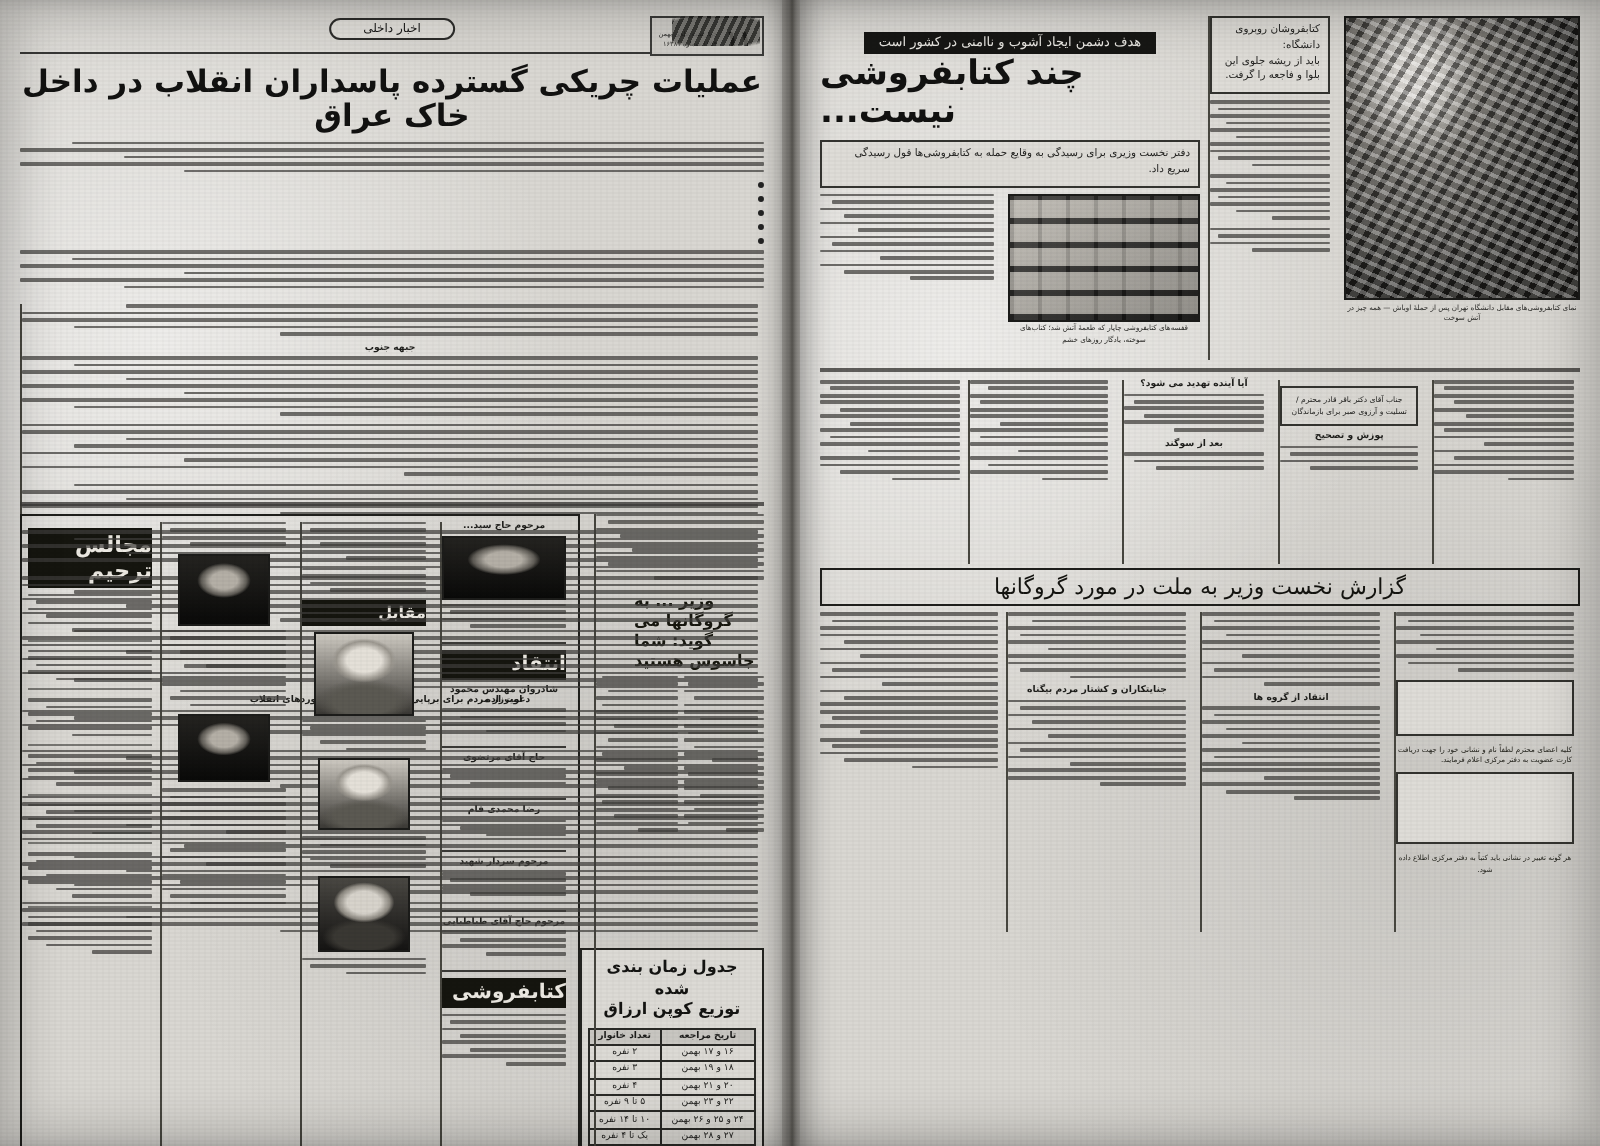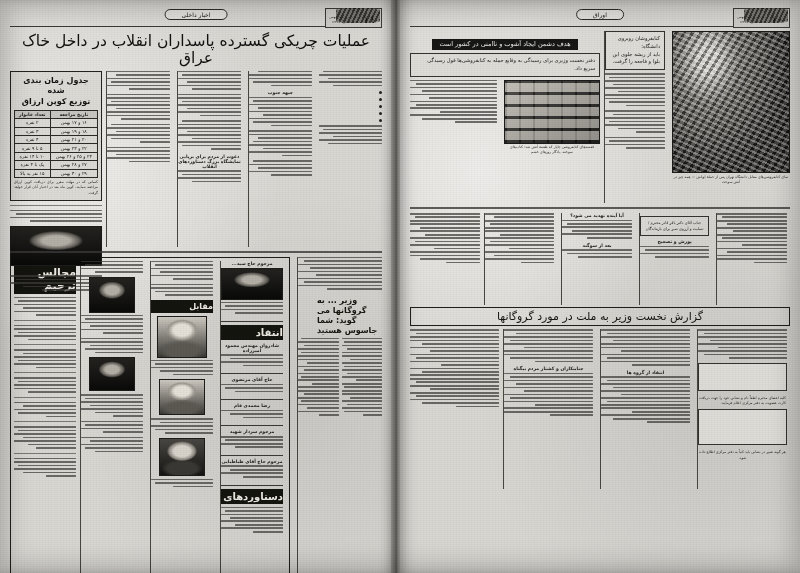--- a/index.html
+++ b/index.html
@@ -61,21 +61,21 @@
   .sheet-left .logo-blob{left:2px;}
   .sheet-right .logo-blob{left:2px;}
 
   
   .kicker{
     display:inline-block;background:#171715;color:#eceae5;
     font-size:6.5px;padding:1.5px 7px;letter-spacing:.3px;white-space:nowrap;
   }
   .headline{
     font-family:"DejaVu Sans","Liberation Sans",sans-serif;
-    font-weight:normal;color:#121211;line-height:1.12;
+    font-weight:bold;color:#121211;line-height:1.12;
     letter-spacing:-.3px;
   }
   .hl-left{font-size:15.5px;text-align:center;padding:2px 0 3px;}
   .hl-right{font-size:17px;text-align:right;padding:1px 0;}
   .subhead-box{
     border:1px solid #33332f;padding:3px 4px;font-size:5.2px;
     line-height:1.5;color:#232321;background:#dedcd7;
   }
   .sub-hl{
     font-size:8px;font-weight:bold;text-align:left;color:#17170f;
@@ -190,21 +190,21 @@
             <span>چهارشنبه علمی بهمن</span>
             <span>۱۳۵۹ شماره ۱۶۳۸۱</span>
           </span>
         </div>
         <div class="section-tag">اخبار داخلی</div>
         <div class="logo-blob" style="left:auto;right:2px;"></div>
       </div>
 
       <div class="headline hl-left">عملیات چریکی گسترده پاسداران انقلاب در داخل خاک عراق</div>
 
-      <div class="cols" style="height:176px;">
+      <div class="cols" style="height:176px;flex-direction:column;">
 
         <div class="col">
           <div class="para">
               <div class="tline s2"></div>
               <div class="tline s1"></div>
               <div class="tline s3"></div>
               <div class="tline s1"></div>
               <div class="tline s4"></div>
             </div>
           <div class="bullet-row">
@@ -542,21 +542,21 @@
                 </div>
               <div class="obit">
                   <div class="obit-title">مرحوم حاج آقای طباطبایی</div>
                   <div class="para">
                     <div class="tline s1"></div>
                     <div class="tline s3"></div>
                     <div class="tline s1"></div>
                     <div class="tline s5"></div>
                   </div>
                 </div>
-              <div class="banner">دستاوردهای</div>
+              <div class="banner">کتابفروشی</div>
               <div class="para">
                   <div class="tline s1"></div>
                   <div class="tline s2"></div>
                   <div class="tline s1"></div>
                   <div class="tline s3"></div>
                   <div class="tline s1"></div>
                   <div class="tline s4"></div>
                   <div class="tline s1"></div>
                   <div class="tline s6"></div>
                 </div>
@@ -718,31 +718,20 @@
       </div>
 
     </div>
   </div>
 
   <div class="gutter"></div>
 
   <div class="sheet sheet-right">
     <div class="page">
 
-      <div class="masthead">
-        <div class="pagenum-box">
-          <span class="pagenum">۱۰</span>
-          <span class="masthead-meta">
-            <span>چهارشنبه علمی بهمن</span>
-            <span>۱۳۵۹ شماره ۱۶۳۸۱</span>
-          </span>
-        </div>
-        <div class="section-tag">اوراق</div>
-        <div class="logo-blob" style="left:auto;right:2px;"></div>
-      </div>
 
       <div class="cols" style="height:172px;">
 
         <div style="width:118px;flex:0 0 118px;">
           <div class="photo rubble" style="height:140px;"></div>
           <div class="caption">نمای کتابفروشی‌های مقابل دانشگاه تهران پس از حملهٔ اوباش — همه چیز در آتش سوخت</div>
         </div>
 
         <div class="col colsep" style="padding-right:3px;">
           <div class="subhead-box">
@@ -775,20 +764,21 @@
               <div class="tline s2"></div>
               <div class="tline s1"></div>
               <div class="tline s5"></div>
             </div>
         </div>
 
         <div style="width:190px;flex:0 0 190px;">
           <div style="text-align:center;">
             <span class="kicker">هدف دشمن ایجاد آشوب و ناامنی در کشور است</span>
           </div>
+          <div class="headline hl-right" style="text-align:left;">چند کتابفروشی نیست...</div>
           <div class="subhead-box" style="margin-top:3px;">
             <div>دفتر نخست وزیری برای رسیدگی به وقایع حمله به کتابفروشی‌ها قول رسیدگی سریع داد.</div>
           </div>
           <div class="cols" style="margin-top:3px;">
             <div class="col" style="flex:0 0 96px;">
               <div class="photo shelf" style="height:62px;"></div>
               <div class="caption">قفسه‌های کتابفروشی چاپار که طعمهٔ آتش شد؛ کتاب‌های سوخته، یادگار روزهای خشم</div>
             </div>
             <div class="col" style="padding-right:3px;">
               <div class="para">

